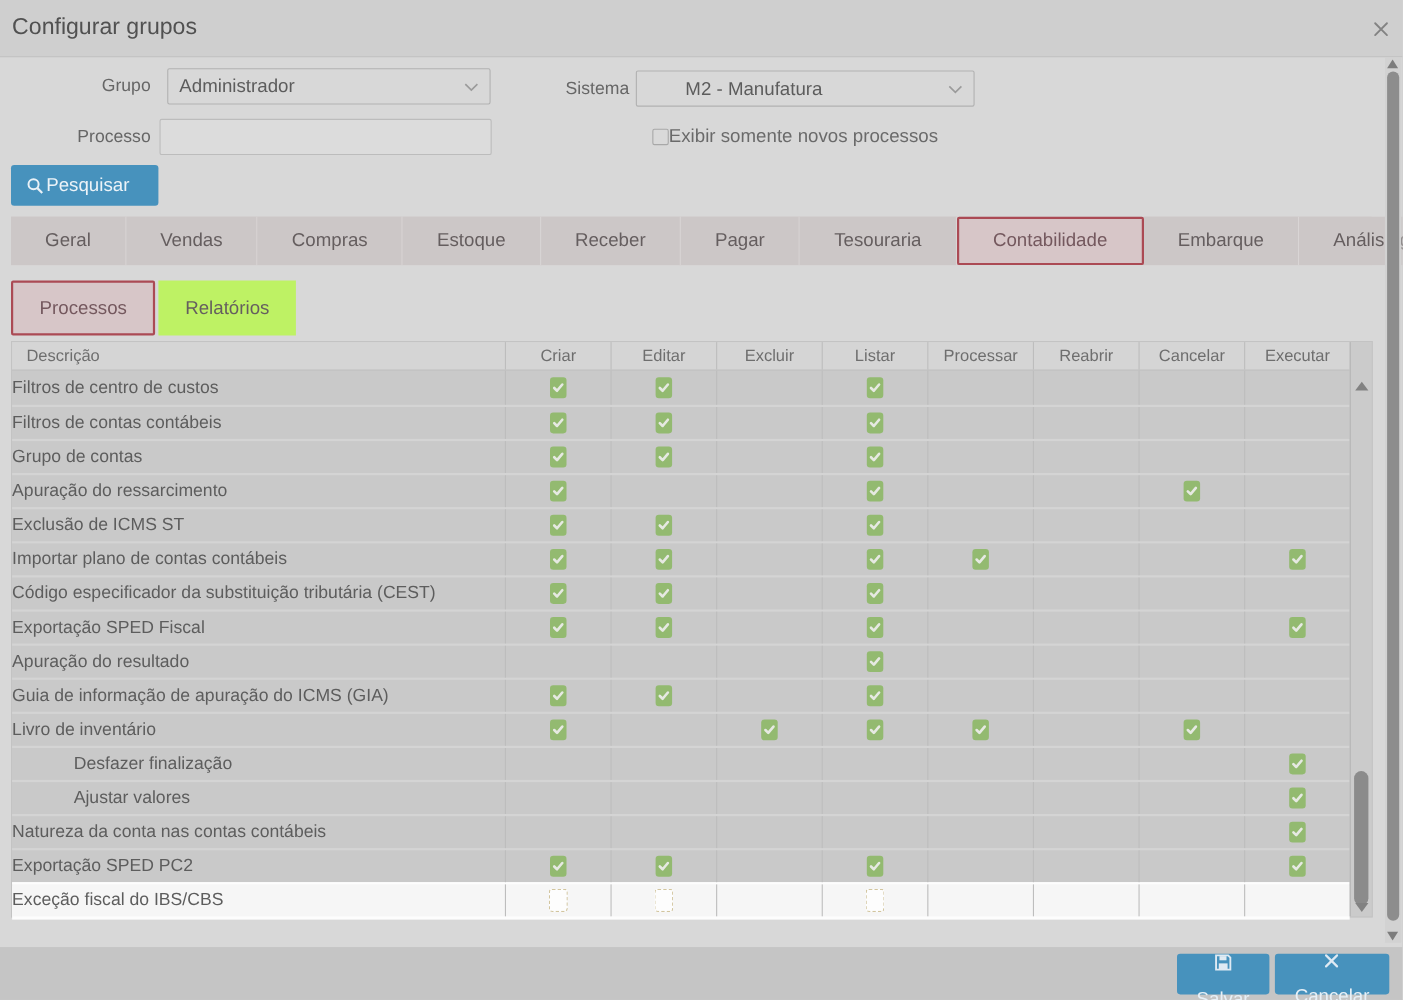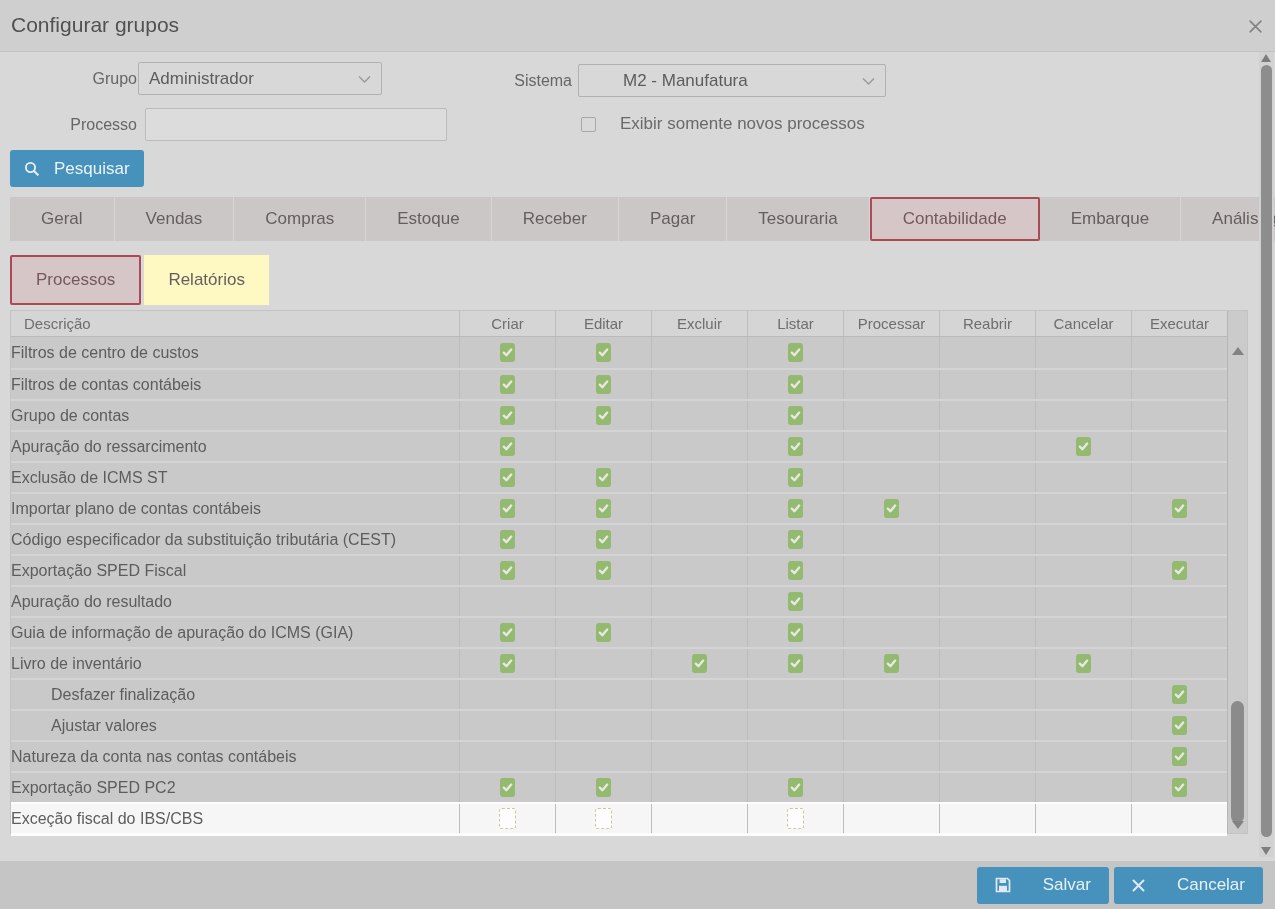--- a/index.html
+++ b/index.html
@@ -11,82 +11,82 @@
   
   .titlebar { position:absolute; top:0; left:0; width:1275px; height:52px; background:#cfcfcf; border-bottom:1px solid #c2c2c2; }
   .titlebar .title { position:absolute; left:11px; top:13px; font-size:21px; color:#515151; }
   .close-x { position:absolute; right:10px; top:16px; width:20px; height:20px; display:flex; align-items:center; justify-content:center; cursor:pointer; }
 
   
   .lbl { position:absolute; font-size:16px; color:#666; text-align:right; }
   .selectbox { position:absolute; height:33px; background:#d8d8d8; border:1px solid #b1b1b1; border-radius:2px; display:flex; align-items:center; padding:0 10px; font-size:17px; color:#5c5c5c; }
   .selectbox .chev { margin-left:auto; }
   .textinput { position:absolute; height:33px; background:#dcdcdc; border:1px solid #bcbcbc; border-radius:2px; font-family:inherit; font-size:17px; color:#555; padding:0 10px; outline:none; }
-  .chkwrap { position:absolute; display:flex; align-items:center; gap:24px; }
+  .chkwrap { position:absolute; display:flex; align-items:center; gap:0;margin-left:12px; }
   .chk { width:15px; height:15px; background:#d9d9d9; border:1px solid #a8a8a8; border-radius:2px; }
   .chklabel { font-size:17px; color:#6a6a6a; }
 
-  .btn-pesquisar { position:absolute; left:10px; top:150px; width:134px; height:37px; background:var(--accent,#4792bd); border:none; border-radius:3px; color:#ecf3f8; font-size:17px; font-family:inherit; display:flex; align-items:center; gap:14px; padding:0 14px; cursor:pointer; }
+  .btn-pesquisar { position:absolute; left:10px; top:150px; width:134px; height:37px; background:var(--accent,#4792bd); border:none; border-radius:3px; color:#ecf3f8; font-size:17px; font-family:inherit; display:flex; align-items:center; gap:2px; padding:0 14px; cursor:pointer; }
 
   
   .tabstrip { position:absolute; left:10px; top:197px; width:1237px; height:44px; background:#d2cece; display:flex; }
   .tab { height:44px; line-height:44px; padding:0 31px; font-size:17px; color:#655e5f; background:#ccc7c7; border-right:1px solid #d9d5d5; cursor:pointer; white-space:nowrap; }
   .tab.selected { background:#d7c6c8; border:2px solid var(--tabred,#ab4a54); border-radius:2px; line-height:40px; color:#74585e; }
   .subtabstrip { position:absolute; left:10px; top:255px; height:50px; display:flex; gap:3px; }
-  .subtab { height:50px; line-height:50px; padding:0 24px; font-size:17px; color:#655e5f; background:#fef9c3; cursor:pointer; }
+  .subtab { height:50px; line-height:50px; padding:0 24px; font-size:17px; color:#655e5f; background:#bef264; cursor:pointer; }
   .subtab.selected { background:#d7c6c8; border:2px solid var(--tabred,#ab4a54); border-radius:2px; line-height:46px; color:#74585e; }
 
   
   .ptable { position:absolute; left:10px; top:310px; width:1238px; border:1px solid #c3c3c3; background:#c9c9c9; display:flex; }
   .tleft { width:1218px; }
   .thead { display:grid; grid-template-columns:448px repeat(8,1fr); height:26px; background:#d5d5d5; border-bottom:1px solid #b9b9b9; }
   .thcell { font-size:15px; color:#6e6e6e; display:flex; align-items:center; justify-content:center; border-left:1px solid #bdbdbd; }
   .thcell:first-child { border-left:none; justify-content:flex-start; padding-left:13px; }
   .trow { display:grid; grid-template-columns:448px repeat(8,1fr); height:31px; background:#c9c9c9; border-top:2px solid #d4d4d4; }
   .trow:first-child { border-top:none; }
   .trow.selected { background:#f6f6f6; border-top:2px solid #fdfdfd; box-shadow:0 3px 0 #fdfdfd; }
   .tcell { display:flex; align-items:center; justify-content:center; border-left:1px solid #bdbdbd; }
   .tcell.desc { justify-content:flex-start; border-left:none; font-size:16px; color:#5d5d5d; white-space:nowrap; overflow:hidden; }
-  .tcell.desc.indent { padding-left:40px; }
+  .tcell.desc.indent { padding-left:56px; }
   .cb { width:15px; height:19px; border-radius:3px; display:flex; align-items:center; justify-content:center; cursor:pointer; }
   .cb.checked { background:var(--green,#93ba70); }
   .cb.unchecked { width:17px; height:21px; background:#fdfdfd; border:1px dashed #d2c59e; }
 
   
   .tscroll { width:20px; position:relative; background:#cbcbcb; border-left:1px solid #b5b5b5; }
   .tscroll .arr-up { position:absolute; top:36px; left:4px; width:0; height:0; border-left:6px solid transparent; border-right:6px solid transparent; border-bottom:8px solid #828282; }
   .tscroll .thumb { position:absolute; top:390px; left:3px; width:13px; height:122px; background:#8b8b8b; border-radius:7px; }
   .tscroll .arr-dn { position:absolute; bottom:4px; left:4px; width:0; height:0; border-left:6px solid transparent; border-right:6px solid transparent; border-top:8px solid #828282; }
 
   
   .oscroll { position:absolute; right:1px; top:52px; width:15px; height:805px; background:#d2d2d2; }
   .oscroll .arr-up { position:absolute; top:2px; left:2px; width:0; height:0; border-left:5px solid transparent; border-right:5px solid transparent; border-bottom:8px solid #7d7d7d; }
   .oscroll .thumb { position:absolute; top:13px; left:2px; width:11px; height:772px; background:#8d8d8d; border-radius:6px; }
   .oscroll .arr-dn { position:absolute; bottom:2px; left:2px; width:0; height:0; border-left:5px solid transparent; border-right:5px solid transparent; border-top:8px solid #7d7d7d; }
 
   
   .footer { position:absolute; left:0; bottom:0; width:1275px; height:48px; background:#c5c5c5; display:flex; align-items:center; justify-content:flex-end; gap:5px; padding-right:12px; }
-  .btn-blue { height:37px; background:var(--accent,#4792bd); border:none; border-radius:3px; color:#e7f0f7; font-size:17px; font-family:inherit; display:flex; align-items:center; gap:32px; padding:0 18px; cursor:pointer; }
+  .btn-blue { height:37px; background:var(--accent,#4792bd); border:none; border-radius:3px; color:#e7f0f7; font-size:17px; font-family:inherit; display:flex; align-items:center; gap:16px; padding:0 18px; cursor:pointer;flex-direction:column; }
 </style>
 </head>
 <body>
 
 <div class="dialog">
 
   <div class="titlebar">
     <div class="title">Configurar grupos</div>
     <div class="close-x">
       <svg width="15" height="15" viewBox="0 0 14 14">
           <path d="M2 2 L12 12 M12 2 L2 12" stroke="#838383" stroke-width="1.6" stroke-linecap="round"></path>
         </svg>
     </div>
   </div>
 
   <div class="lbl" style="left:0; top:70px; width:137px;">Grupo</div>
-  <div class="selectbox" style="left:138px; top:62px; width:244px;">
+  <div class="selectbox" style="left:152px; top:62px; width:294px;">
     <span>Administrador</span>
     <span class="chev">
       <svg width="13" height="9" viewBox="0 0 13 9">
           <polyline points="1,1.5 6.5,7 12,1.5" fill="none" stroke="#9b9b9b" stroke-width="1.5"></polyline>
         </svg>
     </span>
   </div>
   <div class="lbl" style="left:420px; top:72px; width:152px;">Sistema</div>
   <div class="selectbox" style="left:578px; top:64px; width:308px;padding-left:44px;">
     <span>M2 - Manufatura</span>

